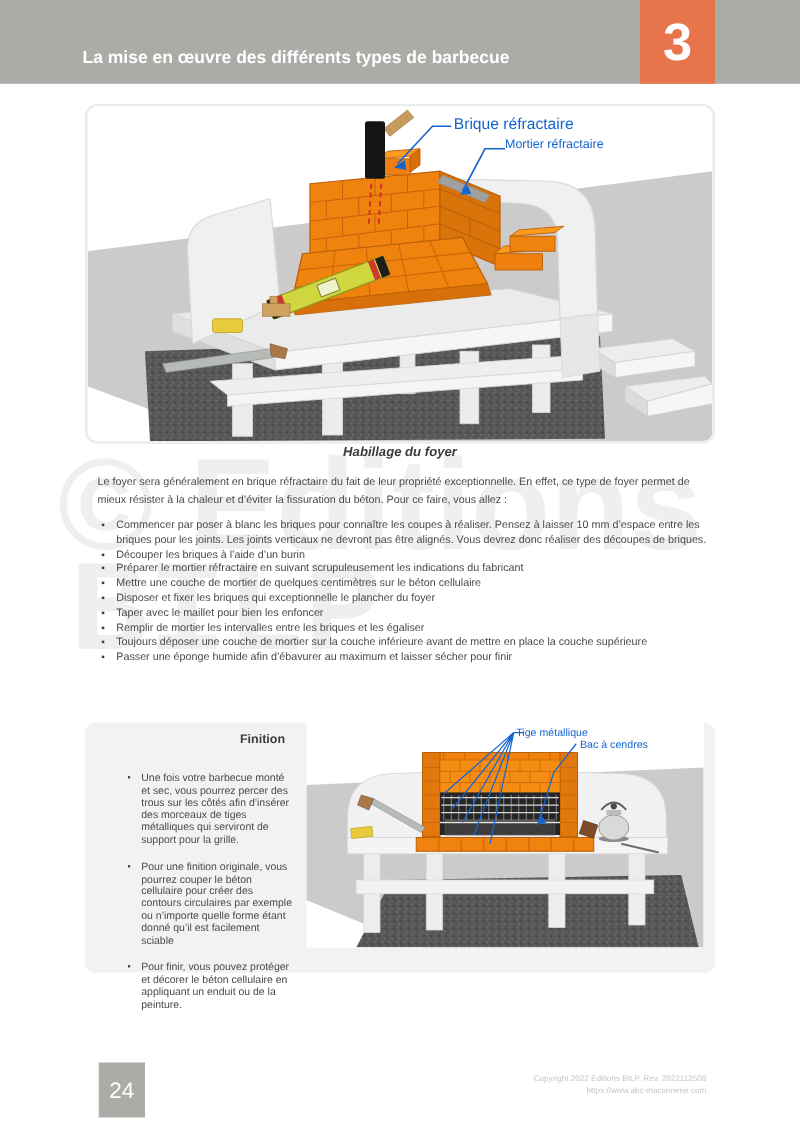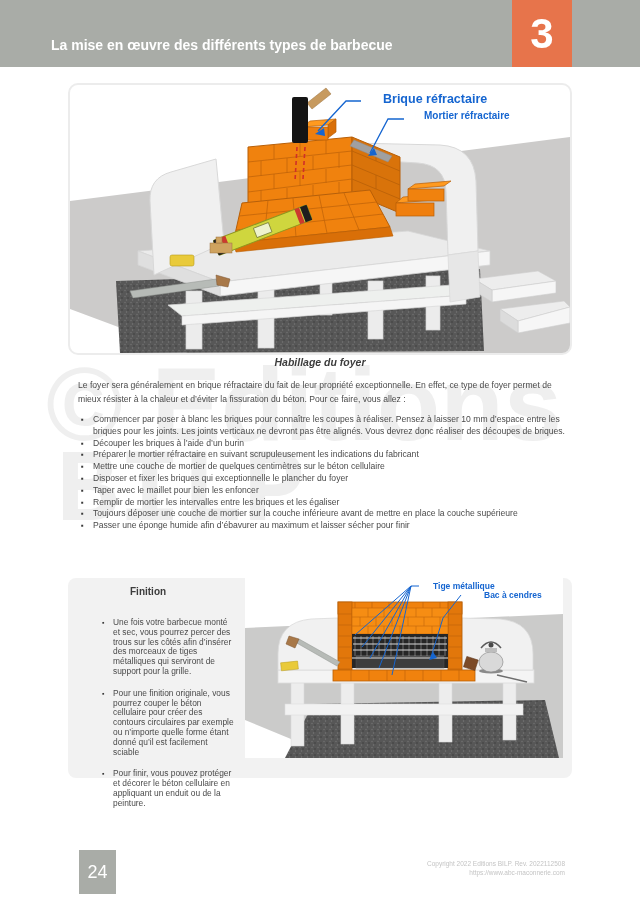--- a/index.html
+++ b/index.html
@@ -2,48 +2,48 @@
 <html lang="fr"><head>
 <meta charset="utf-8">
 <style>
   html,body{margin:0;padding:0;}
   .page{
     position:relative;width:640px;height:897px;background:#ffffff;overflow:hidden;
     font-family:"Liberation Sans",sans-serif;
   }
   
   .band{position:absolute;left:0;top:0;width:640px;height:67px;background:#a9aca7;}
-  .band-title{position:absolute;left:51px;top:37px;font-size:14px;font-weight:bold;color:#ffffff;white-space:nowrap;}
+  .band-title{position:absolute;left:66px;top:37px;font-size:14px;font-weight:bold;color:#ffffff;white-space:nowrap;}
   .chapter-box{
     position:absolute;left:512px;top:0;width:60px;height:67px;background:#e7744b;
     display:flex;align-items:center;justify-content:center;
     color:#ffffff;font-size:42px;font-weight:bold;
   }
   
   .wm{position:absolute;font-weight:bold;color:rgba(40,40,40,0.075);white-space:nowrap;line-height:1;pointer-events:none;}
   .wm1{left:46px;top:352px;font-size:104px;}
   .wm2{left:56px;top:440px;font-size:104px;font-family:Liberation Mono, monospace;}
   
   .fig1{
     position:absolute;left:68px;top:83px;width:504px;height:272px;box-sizing:border-box;
     background:#ffffff;border:2px solid #ececec;border-radius:10px;overflow:hidden;
   }
   .fig1 svg,.fig2 svg{display:block;width:100%;height:100%;}
-  .lbl{position:absolute;color:#1565d0;font-weight:bold;white-space:nowrap;margin-left:20px;}
+  .lbl{position:absolute;color:#1565d0;font-weight:normal;white-space:nowrap;}
   .lbl-brique{left:363px;top:92px;font-size:12.5px;}
   .lbl-mortier{left:404px;top:110px;font-size:10px;}
   
   .h-habillage{position:absolute;left:0;top:356px;width:640px;text-align:center;font-size:10.5px;font-weight:bold;color:#3c3c3c;font-style:italic;}
   .intro{position:absolute;left:78px;top:379px;width:488px;font-size:8.6px;line-height:13.5px;color:#4a4a4a;}
   .blist{position:absolute;left:80px;top:414px;width:488px;margin:0;padding:0;list-style:none;}
   .blist li{position:relative;margin:0;padding:0 0 0 13px;font-size:8.6px;line-height:11.8px;color:#4a4a4a;}
   .blist li::before{content:"▪";position:absolute;left:1px;top:0;font-size:8px;color:#3a3a3a;}
   
   .finbox{position:absolute;left:68px;top:578px;width:504px;height:200px;background:#f2f2f2;border-radius:8px;}
-  .fin-heading{position:absolute;left:130px;top:586px;width:160px;text-align:left;font-size:10px;font-weight:bold;color:#3c3c3c;}
+  .fin-heading{position:absolute;left:130px;top:586px;width:160px;text-align:center;font-size:10px;font-weight:bold;color:#3c3c3c;}
   .fin-list{position:absolute;left:90px;top:606px;width:157px;margin:0;padding:0;list-style:none;}
   .fin-list li{position:relative;margin:12px;padding:0 0 0 11px;font-size:8.4px;line-height:9.8px;color:#4a4a4a;}
   .fin-list li::before{content:"▪";position:absolute;left:0;top:0;font-size:7px;color:#3a3a3a;}
   .fig2{position:absolute;left:245px;top:578px;width:318px;height:180px;background:#ffffff;overflow:hidden;}
   .lbl-tige{left:413px;top:581px;font-size:8.5px;}
   .lbl-bac{left:464px;top:590px;font-size:8.5px;}
   
   .pagenum{
     position:absolute;left:79px;top:850px;width:37px;height:44px;background:#a9aca7;
     display:flex;align-items:center;justify-content:center;color:#ffffff;font-size:18px;

